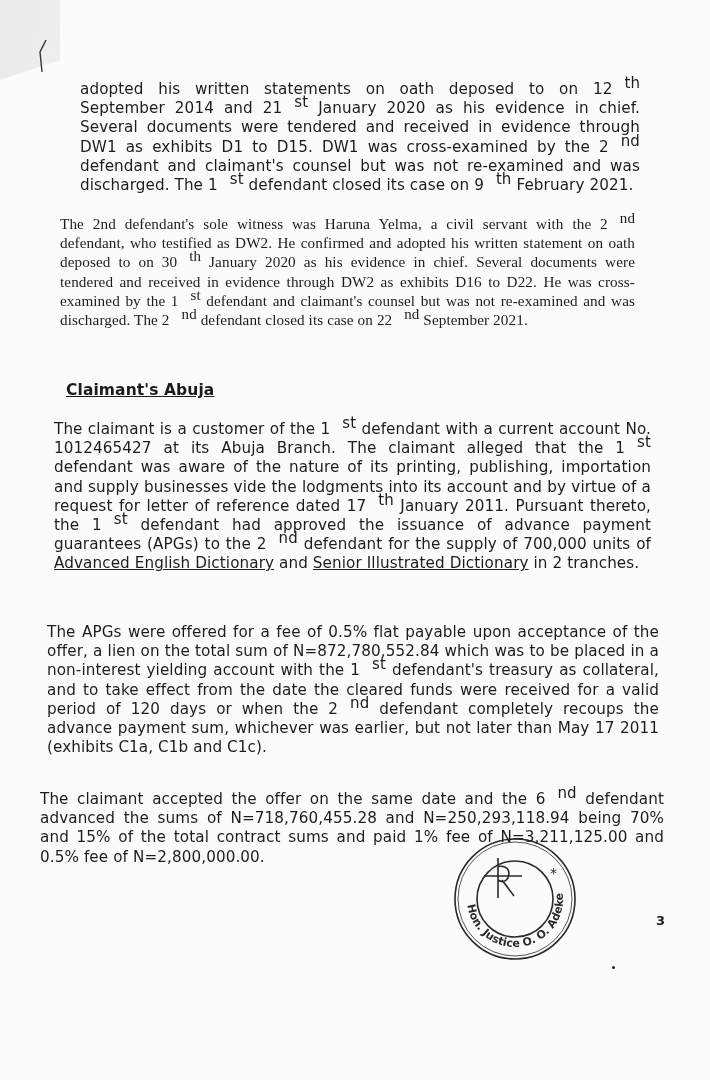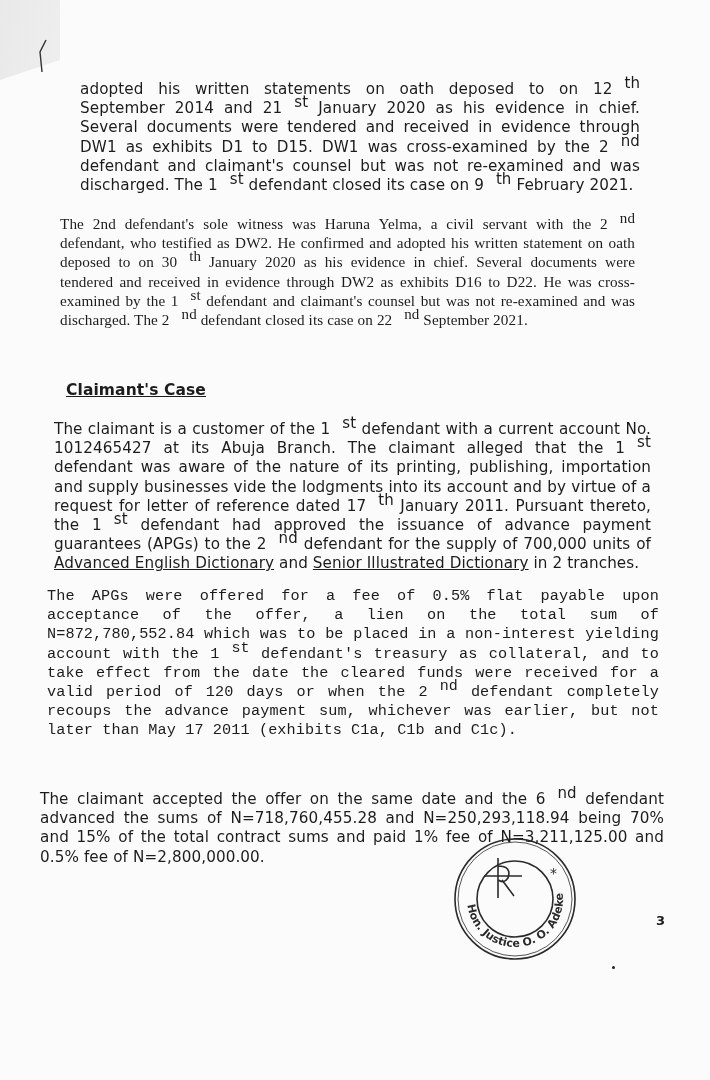--- a/index.html
+++ b/index.html
@@ -50,27 +50,27 @@
 <div class="content">
 
   <div class="para" style="left:80px; top:80px; width:560px;">
     <span>adopted his written statements on oath deposed to on 12</span><sup>th</sup><span> September 2014 and 21</span><sup>st</sup><span> January 2020 as his evidence in chief.  Several documents were tendered and received in evidence through DW1 as exhibits D1 to D15.  DW1 was cross-examined by the 2</span><sup>nd</sup><span> defendant and claimant's counsel but was not re-examined and was discharged.  The 1</span><sup>st</sup><span> defendant closed its case on 9</span><sup>th</sup><span> February 2021.</span>
   </div>
 
   <div class="para" style="left:60px; top:214px; width:575px;font-family:Liberation Serif, serif;">
     <span>The 2nd defendant's sole witness was Haruna Yelma, a civil servant with the 2</span><sup>nd</sup><span> defendant, who testified as DW2.  He confirmed and adopted his written statement on oath deposed to on 30</span><sup>th</sup><span> January 2020 as his evidence in chief.  Several documents were tendered and received in evidence through DW2 as exhibits D16 to D22.  He was cross-examined by the 1</span><sup>st</sup><span> defendant and claimant's counsel but was not re-examined and was discharged.  The 2</span><sup>nd</sup><span> defendant closed its case on 22</span><sup>nd</sup><span> September 2021.</span>
   </div>
 
-  <div class="heading">Claimant's Case</div>
+  <div class="heading">Claimant's Abuja</div>
 
   <div class="para" style="left:54px; top:420px; width:597px;">
     <span>The claimant is a customer of the 1</span><sup>st</sup><span> defendant with a current account No. 1012465427 at its Abuja Branch.  The claimant alleged that the 1</span><sup>st</sup><span> defendant was aware of the nature of its printing, publishing, importation and supply businesses vide the lodgments into its account and by virtue of a request for letter of reference dated 17</span><sup>th</sup><span> January 2011.  Pursuant thereto, the 1</span><sup>st</sup><span> defendant had approved the issuance of advance payment guarantees (APGs) to the 2</span><sup>nd</sup><span> defendant for the supply of 700,000 units of </span><span class="u">Advanced English Dictionary</span><span> and </span><span class="u">Senior Illustrated Dictionary</span><span> in 2 tranches.</span>
   </div>
 
-  <div class="para" style="left:47px; top:587px; width:612px;font-family:Liberation Mono, monospace;">
+  <div class="para" style="left:47px; top:623px; width:612px;">
     <span>The APGs were offered for a fee of 0.5% flat payable upon acceptance of the offer, a lien on the total sum of N=872,780,552.84 which was to be placed in a non-interest yielding account with the 1</span><sup>st</sup><span> defendant's treasury as collateral, and to take effect from the date the cleared funds were received for a valid period of 120 days or when the 2</span><sup>nd</sup><span> defendant completely recoups the advance payment sum, whichever was earlier, but not later than May 17 2011 (exhibits C1a, C1b and C1c).</span>
   </div>
 
   <div class="para" style="left:40px; top:790px; width:624px;">
     <span>The claimant accepted the offer on the same date and the 6</span><sup>nd</sup><span> defendant advanced the sums of N=718,760,455.28 and N=250,293,118.94 being 70% and 15% of the total contract sums and paid 1% fee of N=3,211,125.00 and 0.5% fee of N=2,800,000.00.</span>
   </div>
 
 </div>
 
 <svg class="stamp" viewBox="0 0 126 126">

